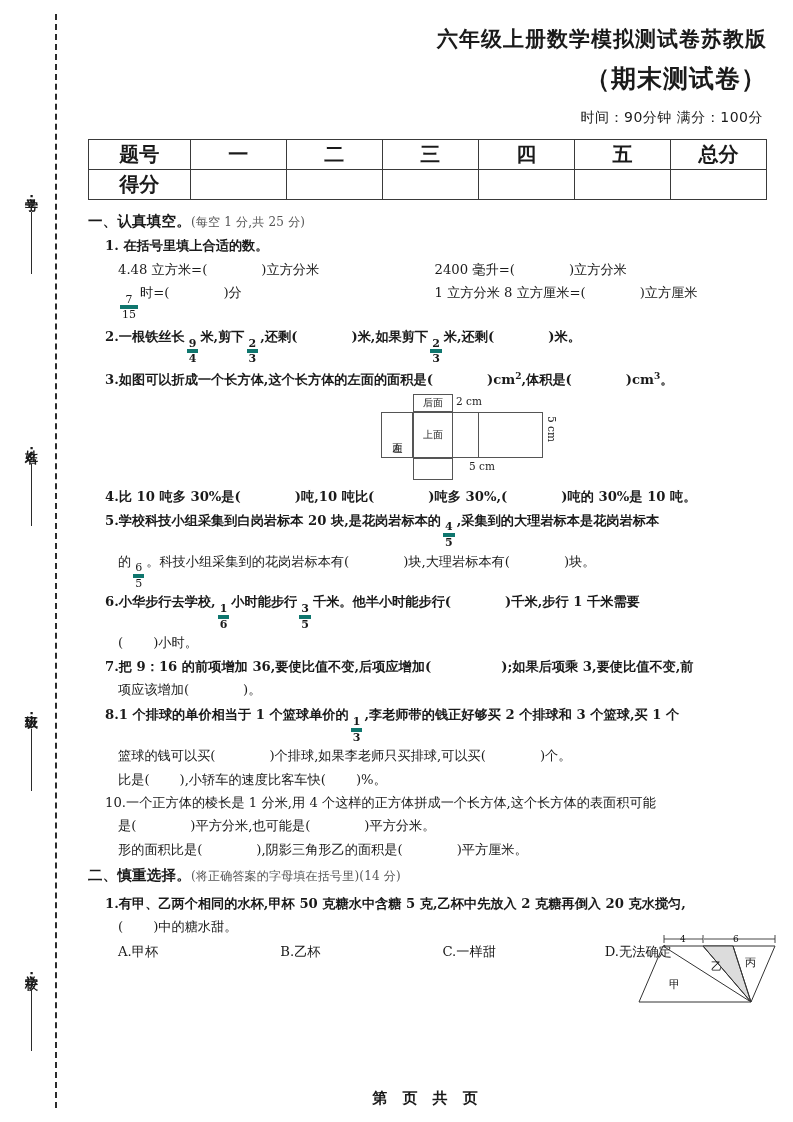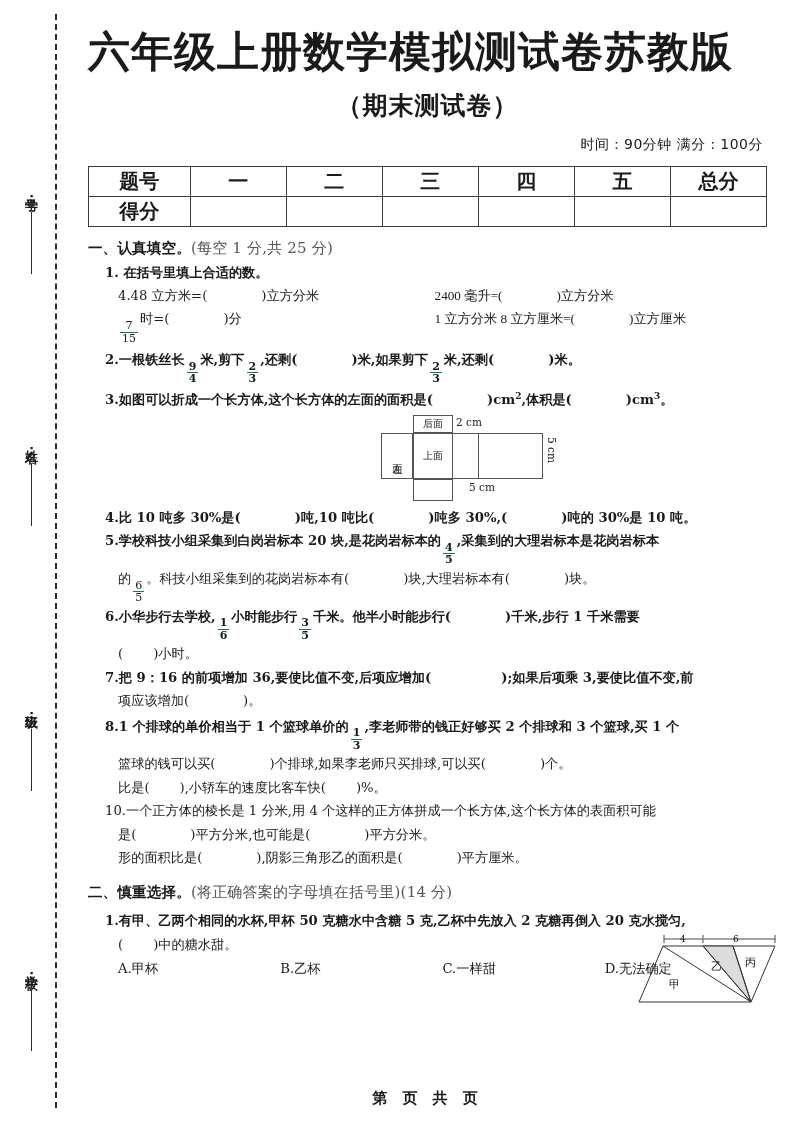--- a/index.html
+++ b/index.html
@@ -38,30 +38,30 @@
   }
 
   
   .page{
     position:absolute; left:62px; top:0; right:0; bottom:0;
     padding:0 26px;
   }
 
   
   .title-main{
-    text-align:left;
+    text-align:right;
     font-family:"DejaVu Sans","Liberation Sans",sans-serif;
     font-weight:bold;
-    font-size:42px;
+    font-size:21px;
     letter-spacing:1px;
     margin:26px 0 0 0;
     line-height:1.25;
   }
   .title-sub{
-    text-align:center;
+    text-align:right;
     font-family:"DejaVu Sans","Liberation Sans",sans-serif;
     font-weight:bold;
     font-size:25px;
     letter-spacing:1px;
     margin:10px 0 0 0;
   }
   .meta-line{
     text-align:right;
     font-family:"DejaVu Sans","Liberation Sans",sans-serif;
     font-size:14px;
@@ -89,21 +89,21 @@
 
   
   .sect-head{
     font-size:14.5px;
     font-weight:bold;
     margin:9px 0 4px 0;
     letter-spacing:.2px;
   }
   .sect-head .dim{
     font-weight:normal;
-    font-size:15px;
+    font-size:12px;
     color:#555;
   }
 
   .q{
     font-size:13.2px;
     line-height:1.62;
     margin:2px 0 1px 0;
     text-align:justify;
   }
   .indent{ padding-left:17px;font-weight:bold; }
@@ -117,28 +117,28 @@
   .frac{
     display:inline-flex;
     flex-direction:column;
     align-items:center;
     vertical-align:-0.52em;
     font-size:11px;
     line-height:1.05;
     margin:0 2px;
   }
   .frac .num{ padding:0 2px; }
-  .frac .den{ padding:0 2px; border-top:1px solid #0f766e; }
+  .frac .den{ padding:0 2px; border-top:4px solid #0f766e; }
 
   sup.ex{ font-size:9px; vertical-align:super; }
 
   
   .cols{ display:flex; }
   .cols > div{ flex:1; }
-  .cols > div.c2{ flex:1.05;font-family:Liberation Serif, serif; }
+  .cols > div.c2{ flex:1.05; }
 
   
   .fig-net{
     position:relative;
     width:230px; height:86px;
     margin:4px auto 2px 285px;
     font-size:10px;
     font-family:"DejaVu Serif","Liberation Serif",serif;
   }
   .fig-net .bx{ position:absolute; border:1px solid #555; }
@@ -351,21 +351,21 @@
     <span>10.</span><span>一个正方体的棱长是 1 分米,用 4 个这样的正方体拼成一个长方体,这个长方体的表面积可能</span>
   </div>
   <div class="q indent2">
     <span>是(</span><span class="blank"></span><span>)平方分米,也可能是(</span><span class="blank"></span><span>)平方分米。</span>
   </div>
 
   <div class="q indent2" style="padding-right:160px;">
     <span>形的面积比是(</span><span class="blank"></span><span>),阴影三角形乙的面积是(</span><span class="blank"></span><span>)平方厘米。</span>
   </div>
 
-  <div class="sect-head" style="margin-top:15px">
+  <div class="sect-head" style="margin-top:6px">
     <span>二、</span><span>慎重选择。</span><span class="dim">(将正确答案的字母填在括号里)(14 分)</span>
   </div>
 
   <div class="q indent" style="margin-top:8px">
     <span>1.</span><span>有甲、乙两个相同的水杯,甲杯 50 克糖水中含糖 5 克,乙杯中先放入 2 克糖再倒入 20 克水搅匀,</span>
   </div>
   <div class="q indent2">
     <span>(</span><span class="blank-sm"></span><span>)中的糖水甜。</span>
   </div>
   <div class="q indent2 cols" style="margin-top:3px">

